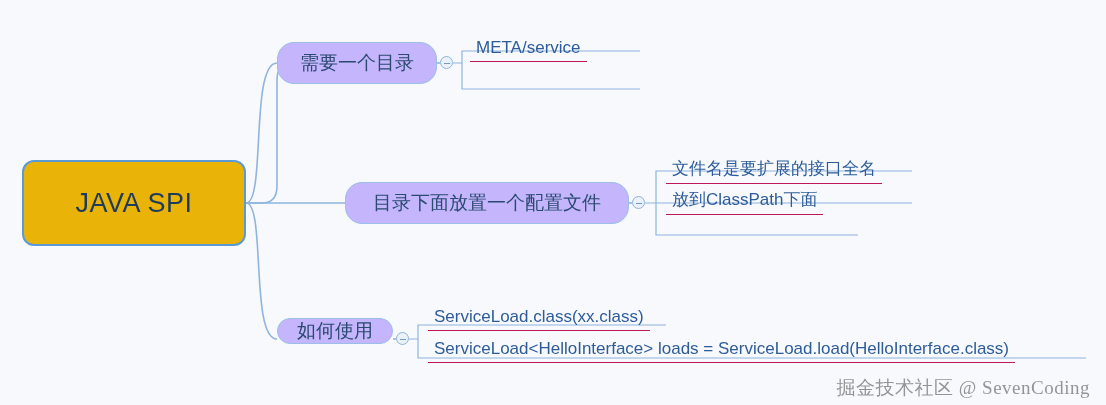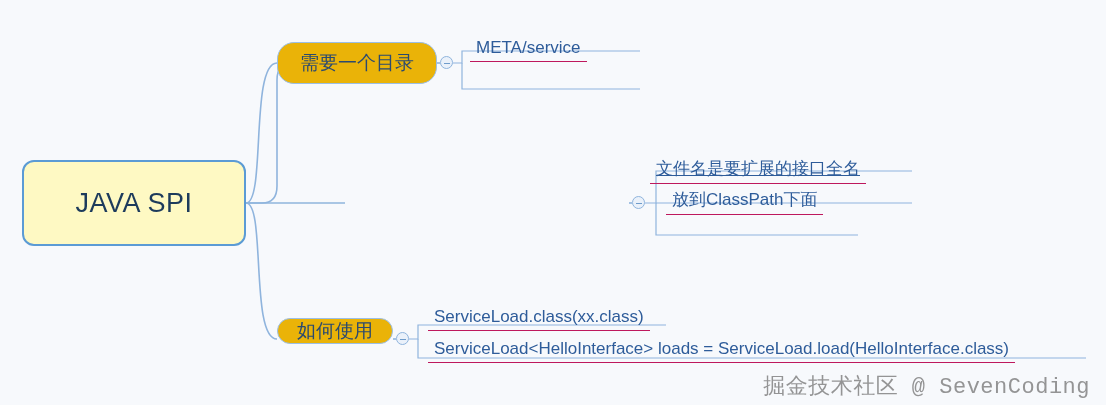--- a/index.html
+++ b/index.html
@@ -34,29 +34,29 @@
     display: flex;
     align-items: center;
     justify-content: center;
     white-space: nowrap;
   }
   .root-node {
     left: 22px;
     top: 160px;
     width: 224px;
     height: 86px;
-    background: #fef9c3;
+    background: #eab308;
     border: 2px solid #5b9bd5;
     border-radius: 12px;
     color: #1d3b5c;
     font-size: 27px;
     letter-spacing: 0.5px;
   }
   .branch-node {
-    background: #eab308;
+    background: #c4b5fd;
     border: 1px solid #9bbfe6;
     border-radius: 17px;
     color: #2b4a70;
     font-size: 19px;
     padding: 0 16px;
   }
   .b1 {
     left: 277px;
     top: 42px;
     width: 160px;
@@ -81,21 +81,21 @@
     font-size: 17px;
     padding: 2px 6px 3px 6px;
     border-bottom: 1px solid #be185d;
     white-space: nowrap;
     text-align: right;
   }
   
   .l1a { left: 470px; top: 36px; }
   .l1b { left: 470px; top: 68px; }
   
-  .l2a { left: 650px; top: 155px; text-decoration: underline; }
+  .l2a { left: 666px; top: 155px; }
   .l2b { left: 666px; top: 186px; }
   .l2c { left: 666px; top: 217px; }
   
   .l3a { left: 428px; top: 305px; }
   .l3b { left: 428px; top: 337px; }
 
   .knob {
     position: absolute;
     width: 13px;
     height: 13px;
@@ -114,25 +114,25 @@
     background: #6f9ccb;
   }
   .k1 { left: 440px; top: 56px; }
   .k2 { left: 632px; top: 196px; }
   .k3 { left: 396px; top: 332px; }
 
   .watermark {
     position: absolute;
     right: 16px;
     bottom: 4px;
-    font-size: 22px;
+    font-size: 19px;
     color: #7f7f7f;
     opacity: 0.82;
     letter-spacing: 0.5px;
-    font-family: Liberation Mono, monospace;
+    font-family: Liberation Serif, serif;
   }
 </style>
 </head>
 <body>
 
 <div id="canvas">
 
   <svg class="links" viewBox="0 0 1106 405">
 
     <path d="M246 203 L262 203 C272 203 277 198 277 186 L277 80 C277 68 282 63 292 63 L277 63" fill="none" stroke="#8fb4dd" stroke-width="1.6"></path>
@@ -157,20 +157,23 @@
     <path d="M418 339 L418 358 L1086 358" fill="none" stroke="#8fb4dd" stroke-width="1.2"></path>
   </svg>
 
   <div class="node root-node">
     <span>JAVA SPI</span>
   </div>
 
   <div class="node branch-node b1">
     <span>需要一个目录</span>
   </div>
+  <div class="node branch-node b2">
+    <span>目录下面放置一个配置文件</span>
+  </div>
   <div class="node branch-node b3">
     <span>如何使用</span>
   </div>
 
   <div class="knob k1"></div>
   <div class="knob k2"></div>
   <div class="knob k3"></div>
 
   <div class="leaf l1a">META/service</div>
 

